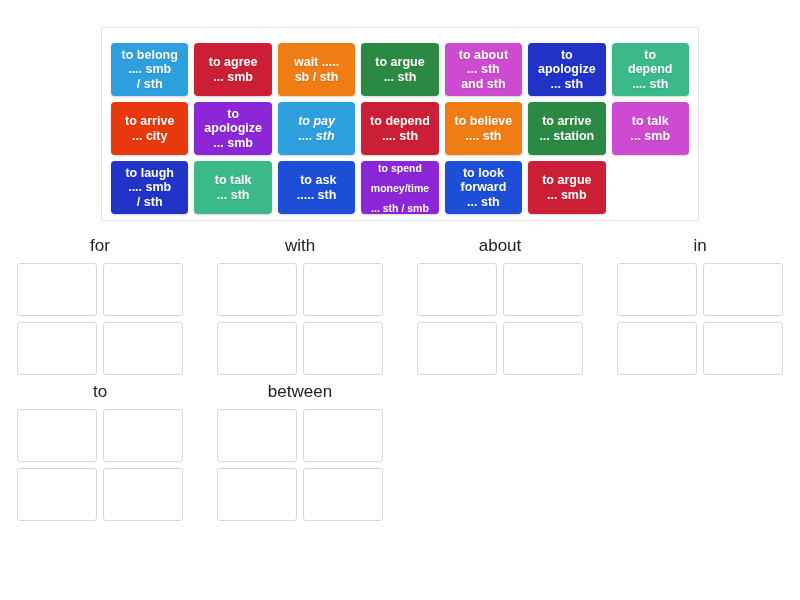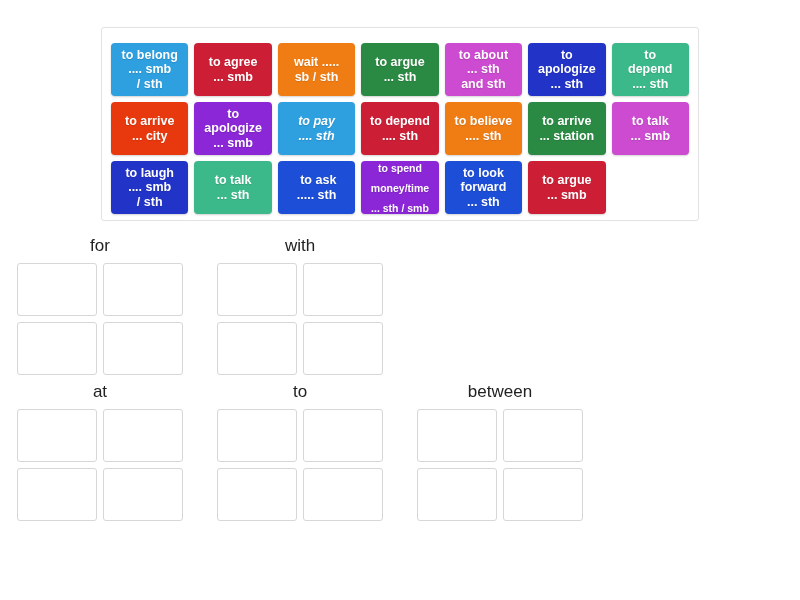--- a/index.html
+++ b/index.html
@@ -183,32 +183,41 @@
       </div>
       <div class="group">
         <div class="group-title">with</div>
         <div class="slot-grid">
           <div class="slot"></div>
           <div class="slot"></div>
           <div class="slot"></div>
           <div class="slot"></div>
         </div>
       </div>
+      <div class="group">
+        <div class="group-title">about</div>
+        <div class="slot-grid">
+          <div class="slot"></div>
+          <div class="slot"></div>
+          <div class="slot"></div>
+          <div class="slot"></div>
+        </div>
+      </div>
+      <div class="group">
+        <div class="group-title">in</div>
+        <div class="slot-grid">
+          <div class="slot"></div>
+          <div class="slot"></div>
+          <div class="slot"></div>
+          <div class="slot"></div>
+        </div>
+      </div>
     </div>
     <div class="group-row">
       <div class="group">
-        <div class="group-title">at</div>
-        <div class="slot-grid">
-          <div class="slot"></div>
-          <div class="slot"></div>
-          <div class="slot"></div>
-          <div class="slot"></div>
-        </div>
-      </div>
-      <div class="group">
         <div class="group-title">to</div>
         <div class="slot-grid">
           <div class="slot"></div>
           <div class="slot"></div>
           <div class="slot"></div>
           <div class="slot"></div>
         </div>
       </div>
       <div class="group">
         <div class="group-title">between</div>

